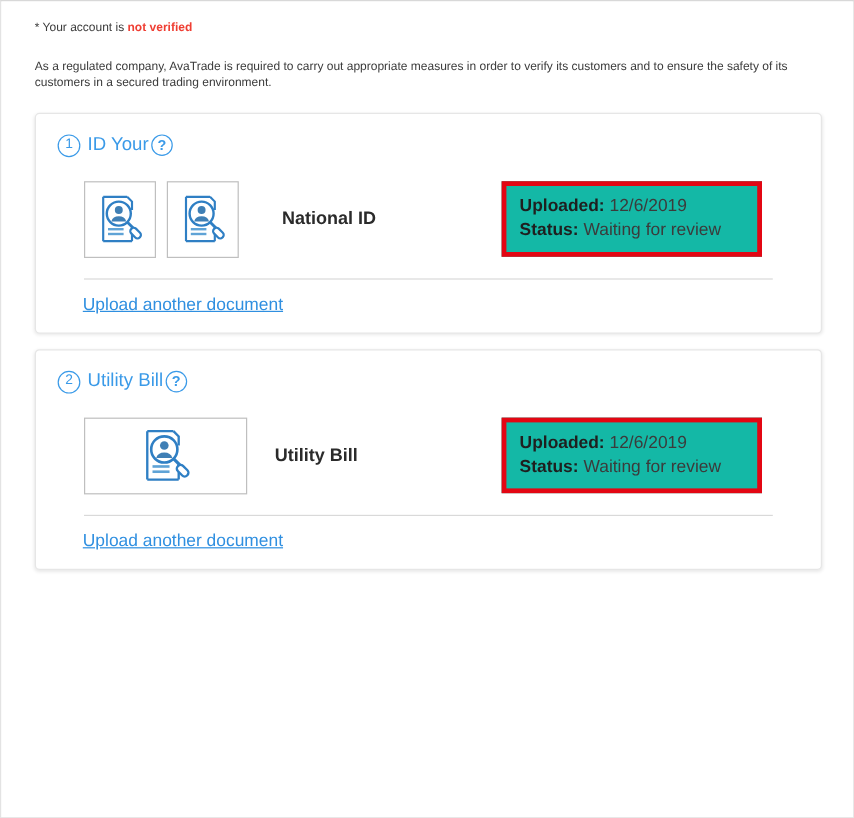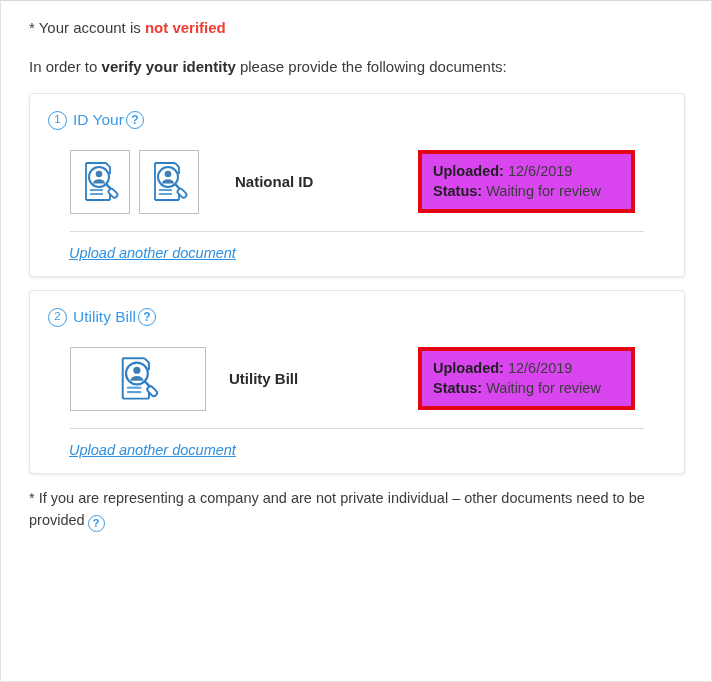--- a/index.html
+++ b/index.html
@@ -27,21 +27,21 @@
     border-bottom: 1px solid #e3e3e3;
     background: #ffffff;
   }
 
   .content {
     padding: 16px 26px 0 28px;
   }
 
   
   .intro-line {
-    font-size: 15px;
+    font-size: 10px;
     line-height: 1.45;
     color: #3b3b3b;
     margin: 0 0 15px 0;
   }
   .intro-line.first { margin-bottom: 17px; }
   .intro-line.para { margin-bottom: 16px; max-width: 648px; }
   .not-verified {
     color: #ef3e33;
     font-weight: bold;
   }
@@ -128,21 +128,21 @@
     margin-left: 36px;
     white-space: nowrap;
   }
   .doc-label.wide-label { margin-left: 23px; }
 
   .doc-spacer { flex: 1 1 auto; }
 
   
   .status-box {
     border: 4px solid #e30613;
-    background: #d946ef;
+    background: #14b8a6;
     padding: 7px 10px 8px 11px;
     margin-right: 49px;
     flex: none;
     min-width: 188px;
   }
   .status-line {
     font-size: 14.5px;
     line-height: 1.38;
     color: #3b3b3b;
     white-space: nowrap;
@@ -155,21 +155,20 @@
     background: #d9d9d9;
     margin: 15px 40px 0 40px;
   }
   .upload-link {
     display: inline-block;
     margin: 13px 0 0 39px;
     font-size: 14.5px;
     color: #2f8fe0;
     text-decoration: underline;
     cursor: pointer;
-    font-style: italic;
   }
 
   
   .footer-note {
     font-size: 14.5px;
     line-height: 1.55;
     color: #3b3b3b;
     margin: 10px 0 0 0;
     max-width: 660px;
   }
@@ -193,24 +192,22 @@
 </head>
 <body>
 
 <div class="page">
   <div class="content">
 
     <p class="intro-line first">
       <span>* Your account is </span><span class="not-verified">not verified</span>
     </p>
 
-
-    <p class="intro-line">
-      <span>In order to </span><span class="strong">verify your identity</span><span> please provide the following documents:</span>
-    </p>
+    <p class="intro-line para">As a regulated company, AvaTrade is required to carry out appropriate measures in order to verify its customers and to ensure the safety of its customers in a secured trading environment.</p>
+
 
     <div class="card">
       <div class="card-title">
         <span class="circle-num">1</span>
         <span class="card-title-text">ID Your</span>
         <span class="help-icon">?</span>
       </div>
 
       <div class="doc-row">
         <div class="thumbs">
@@ -302,18 +299,15 @@
             <span class="status-key">Status:</span>
             <span>Waiting for review</span>
           </div>
         </div>
       </div>
 
       <div class="separator"></div>
       <a class="upload-link">Upload another document</a>
     </div>
 
-    <p class="footer-note">
-      <span>* If you are representing a company and are not private individual – other documents need to be provided</span><span class="footer-help">?</span>
-    </p>
 
   </div>
 </div>
 
 </body></html>

